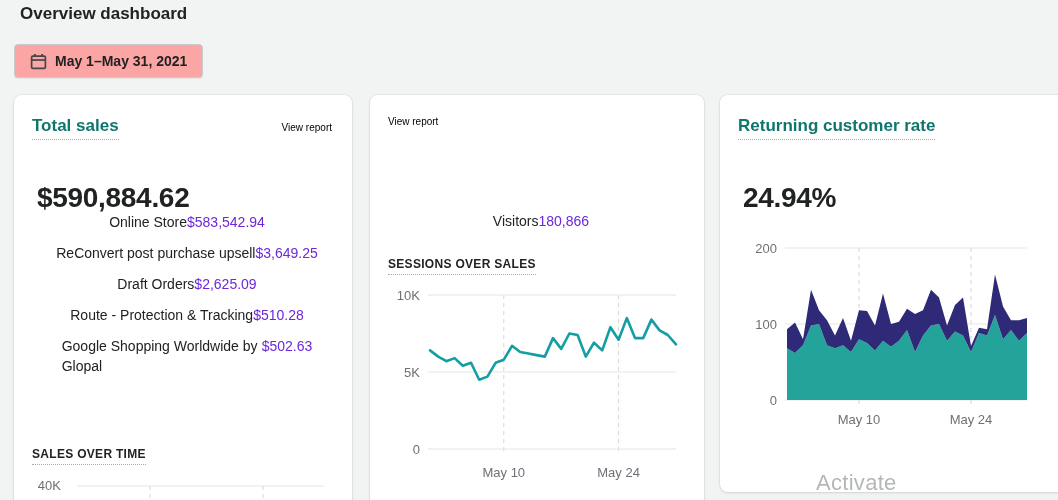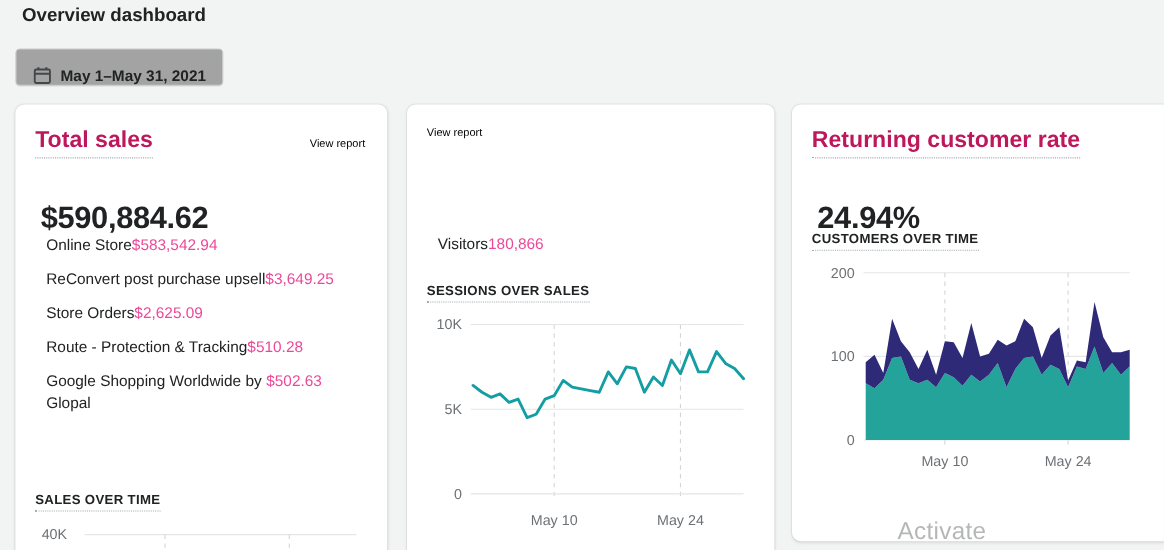--- a/index.html
+++ b/index.html
@@ -2,46 +2,46 @@
 <html><head>
 <meta charset="utf-8">
 <style>
   * { margin:0; padding:0; box-sizing:border-box; }
   html,body { width:1058px; height:500px; overflow:hidden; }
   body { font-family:"Liberation Sans", sans-serif; background:#f2f3f3; color:#202223; }
   .screen { position:relative; width:902px; height:500px; }
 
   .page-title { position:absolute; left:20px; top:4px; font-size:17px; font-weight:700; color:#202223; }
 
-  .date-btn { position:absolute; left:14px; top:44px; height:34px; display:flex; align-items:flex-end; gap:8px;
-    background:#a3a3a3; border:1px solid #c9cccf; border-radius:4px; padding:0 15px;
+  .date-btn { position:absolute; left:14px; top:44px; height:34px; display:flex; align-items:center; gap:8px;
+    background:#fca5a5; border:1px solid #c9cccf; border-radius:4px; padding:0 15px;
     font-family:"Liberation Sans", sans-serif; font-size:14px; font-weight:600; color:#202223;
     box-shadow:0 1px 0 rgba(0,0,0,.05); cursor:pointer; }
   .date-btn svg { display:block; }
 
   .card { position:absolute; top:95px; background:#fff; border-radius:8px;
     box-shadow:0 0 0 1px rgba(63,63,68,.06), 0 1px 3px rgba(63,63,68,.12); }
   #card-sales     { left:14px;  width:338px; height:430px; }
   #card-sessions  { left:370px; width:334px; height:430px; }
   #card-customers { left:720px; width:360px; height:397px; }
 
   .card-head { position:absolute; top:21px; left:18px; right:20px; display:flex;
     justify-content:space-between; align-items:baseline; }
-  .card-title { font-size:21px; font-weight:600; color:#be185d;
+  .card-title { font-size:17px; font-weight:600; color:#0f766e;
     border-bottom:1.5px dotted #a7acb1; padding-bottom:3px; cursor:pointer; }
   .view-report { font-size:10px; color:#000000; text-decoration:none; cursor:pointer; }
 
   .big-num { position:absolute; top:48px; left:23px; font-size:28px; font-weight:700; letter-spacing:-.3px;margin-top:39px; }
 
   .rows { position:absolute; left:18px; right:20px; }
   #card-sales .rows { top:117px; }
   #card-sessions .rows { top:116px; }
-  .row { display:flex; justify-content:flex-start; align-items:flex-start; margin-bottom:11px;margin-left:10px; }
+  .row { display:flex; justify-content:center; align-items:flex-start; margin-bottom:11px;margin-left:10px; }
   .row-label { font-size:14px; line-height:20px; color:#202223; max-width:200px; }
-  .row-value { font-size:14px; line-height:20px; color:#ec4899; white-space:nowrap; }
+  .row-value { font-size:14px; line-height:20px; color:#6d28d9; white-space:nowrap; }
 
   .section-head { position:absolute; left:18px; font-size:12px; font-weight:600; letter-spacing:.3px;
     color:#202223; border-bottom:1.5px dotted #a7acb1; padding-bottom:3px; cursor:pointer; }
   #card-sales .section-head { top:352px; }
   #card-sessions .section-head { top:162px; }
   #card-customers .section-head { top:115px; }
 
   .chart { position:absolute; left:14px; }
   #chart-sales    { top:374px; width:322px; height:46px; }
   #chart-sessions { top:185px; width:306px; height:205px; }
@@ -84,21 +84,21 @@
     <div class="rows" id="sales-rows">
         <div class="row">
           <span class="row-label">Online Store</span>
           <span class="row-value">$583,542.94</span>
         </div>
         <div class="row">
           <span class="row-label">ReConvert post purchase upsell</span>
           <span class="row-value">$3,649.25</span>
         </div>
         <div class="row">
-          <span class="row-label">Store Orders</span>
+          <span class="row-label">Draft Orders</span>
           <span class="row-value">$2,625.09</span>
         </div>
         <div class="row">
           <span class="row-label">Route - Protection &amp; Tracking</span>
           <span class="row-value">$510.28</span>
         </div>
         <div class="row">
           <span class="row-label">Google Shopping Worldwide by Glopal</span>
           <span class="row-value">$502.63</span>
         </div>
@@ -140,21 +140,20 @@
           <polyline points="46.0,70.4 54.2,76.6 62.4,81.2 70.6,78.1 78.8,85.8 87.0,82.8 95.2,99.7 103.4,96.6 111.6,82.8 119.8,79.7 128.0,65.8 136.2,72.0 144.4,73.5 152.6,75.1 160.8,76.6 169.0,58.1 177.2,68.9 185.4,53.5 193.6,55.0 201.8,76.6 210.0,62.7 218.2,70.4 226.4,47.3 234.6,59.7 242.8,38.1 251.0,58.1 259.2,58.1 267.4,39.6 275.6,50.4 283.8,55.0 292.0,64.3" fill="none" stroke="#149da3" stroke-width="2.6" stroke-linejoin="round" stroke-linecap="round"></polyline>
         </svg>
       </div>
   </section>
 
   <section class="card" id="card-customers">
     <div class="card-head">
       <span class="card-title">Returning customer rate</span>
     </div>
     <div class="big-num">24.94%</div>
-    <div class="section-head">CUSTOMERS OVER TIME</div>
     <div class="chart" id="chart-customers">
         <svg viewBox="0 0 310 196" width="310" height="196">
           <line x1="125" y1="10" x2="125" y2="168" stroke="#d2d5d8" stroke-width="1" stroke-dasharray="4 4"></line>
           <text x="125" y="186" text-anchor="middle" fill="#6d7175" font-size="13" font-family="Liberation Sans, sans-serif">May 10</text>
           <line x1="237" y1="10" x2="237" y2="168" stroke="#d2d5d8" stroke-width="1" stroke-dasharray="4 4"></line>
           <text x="237" y="186" text-anchor="middle" fill="#6d7175" font-size="13" font-family="Liberation Sans, sans-serif">May 24</text>
           <line x1="51" y1="162" x2="293" y2="162" stroke="#e4e5e7" stroke-width="1"></line>
           <text x="43" y="166.5" text-anchor="end" fill="#6d7175" font-size="13" font-family="Liberation Sans, sans-serif">0</text>
           <line x1="51" y1="86" x2="293" y2="86" stroke="#e4e5e7" stroke-width="1"></line>
           <text x="43" y="90.5" text-anchor="end" fill="#6d7175" font-size="13" font-family="Liberation Sans, sans-serif">100</text>

